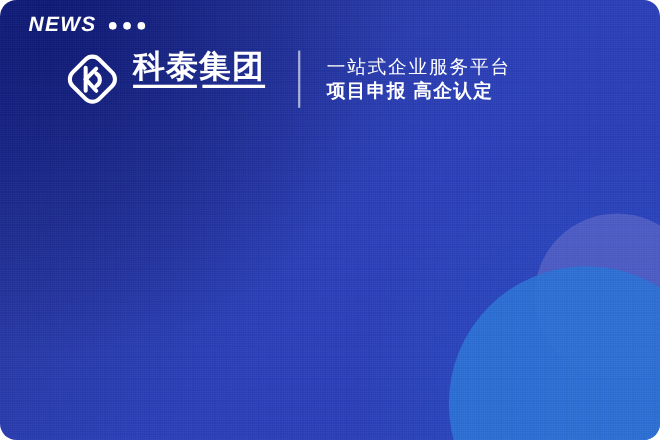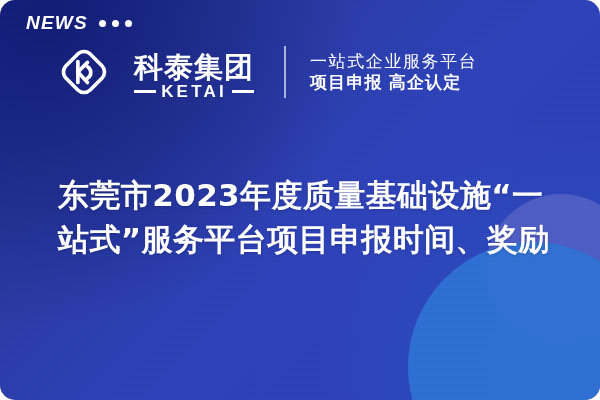--- a/index.html
+++ b/index.html
@@ -101,22 +101,22 @@
   
   .brand {
     position: absolute;
     left: 56px;
     top: 44px;
     display: flex;
     align-items: center;
   }
   .brand-left {
     display: flex;
-    align-items: flex-end;
-    gap: 22px;
+    align-items: flex-start;
+    gap: 9px;
   }
   .logo-mark {
     width: 56px;
     height: 56px;
     flex: 0 0 56px;
     display: block;
   }
   .brand-wordmark {
     display: flex;
     flex-direction: column;
@@ -229,31 +229,29 @@
             <path d="M25 32 L36 21"></path>
             <path d="M25 32 L36 44"></path>
             <path d="M36 26 a7.5 7.5 0 0 1 0 13"></path>
           </g>
         </svg>
 
         <div class="brand-wordmark">
           <div class="brand-cn">科泰集团</div>
           <div class="brand-en-row">
             <span class="rule"></span>
-            <span class="brand-en">KETAI</span>
             <span class="rule"></span>
           </div>
         </div>
       </div>
 
       <div class="brand-divider"></div>
 
       <div class="brand-right">
         <div class="tagline-main">一站式企业服务平台</div>
         <div class="tagline-sub">项目申报 高企认定</div>
       </div>
 
     </div>
 
-    <h1 class="headline">东莞市2023年度质量基础设施“一站式”服务平台项目申报时间、奖励</h1>
 
   </div>
 </div>
 
 </body></html>

